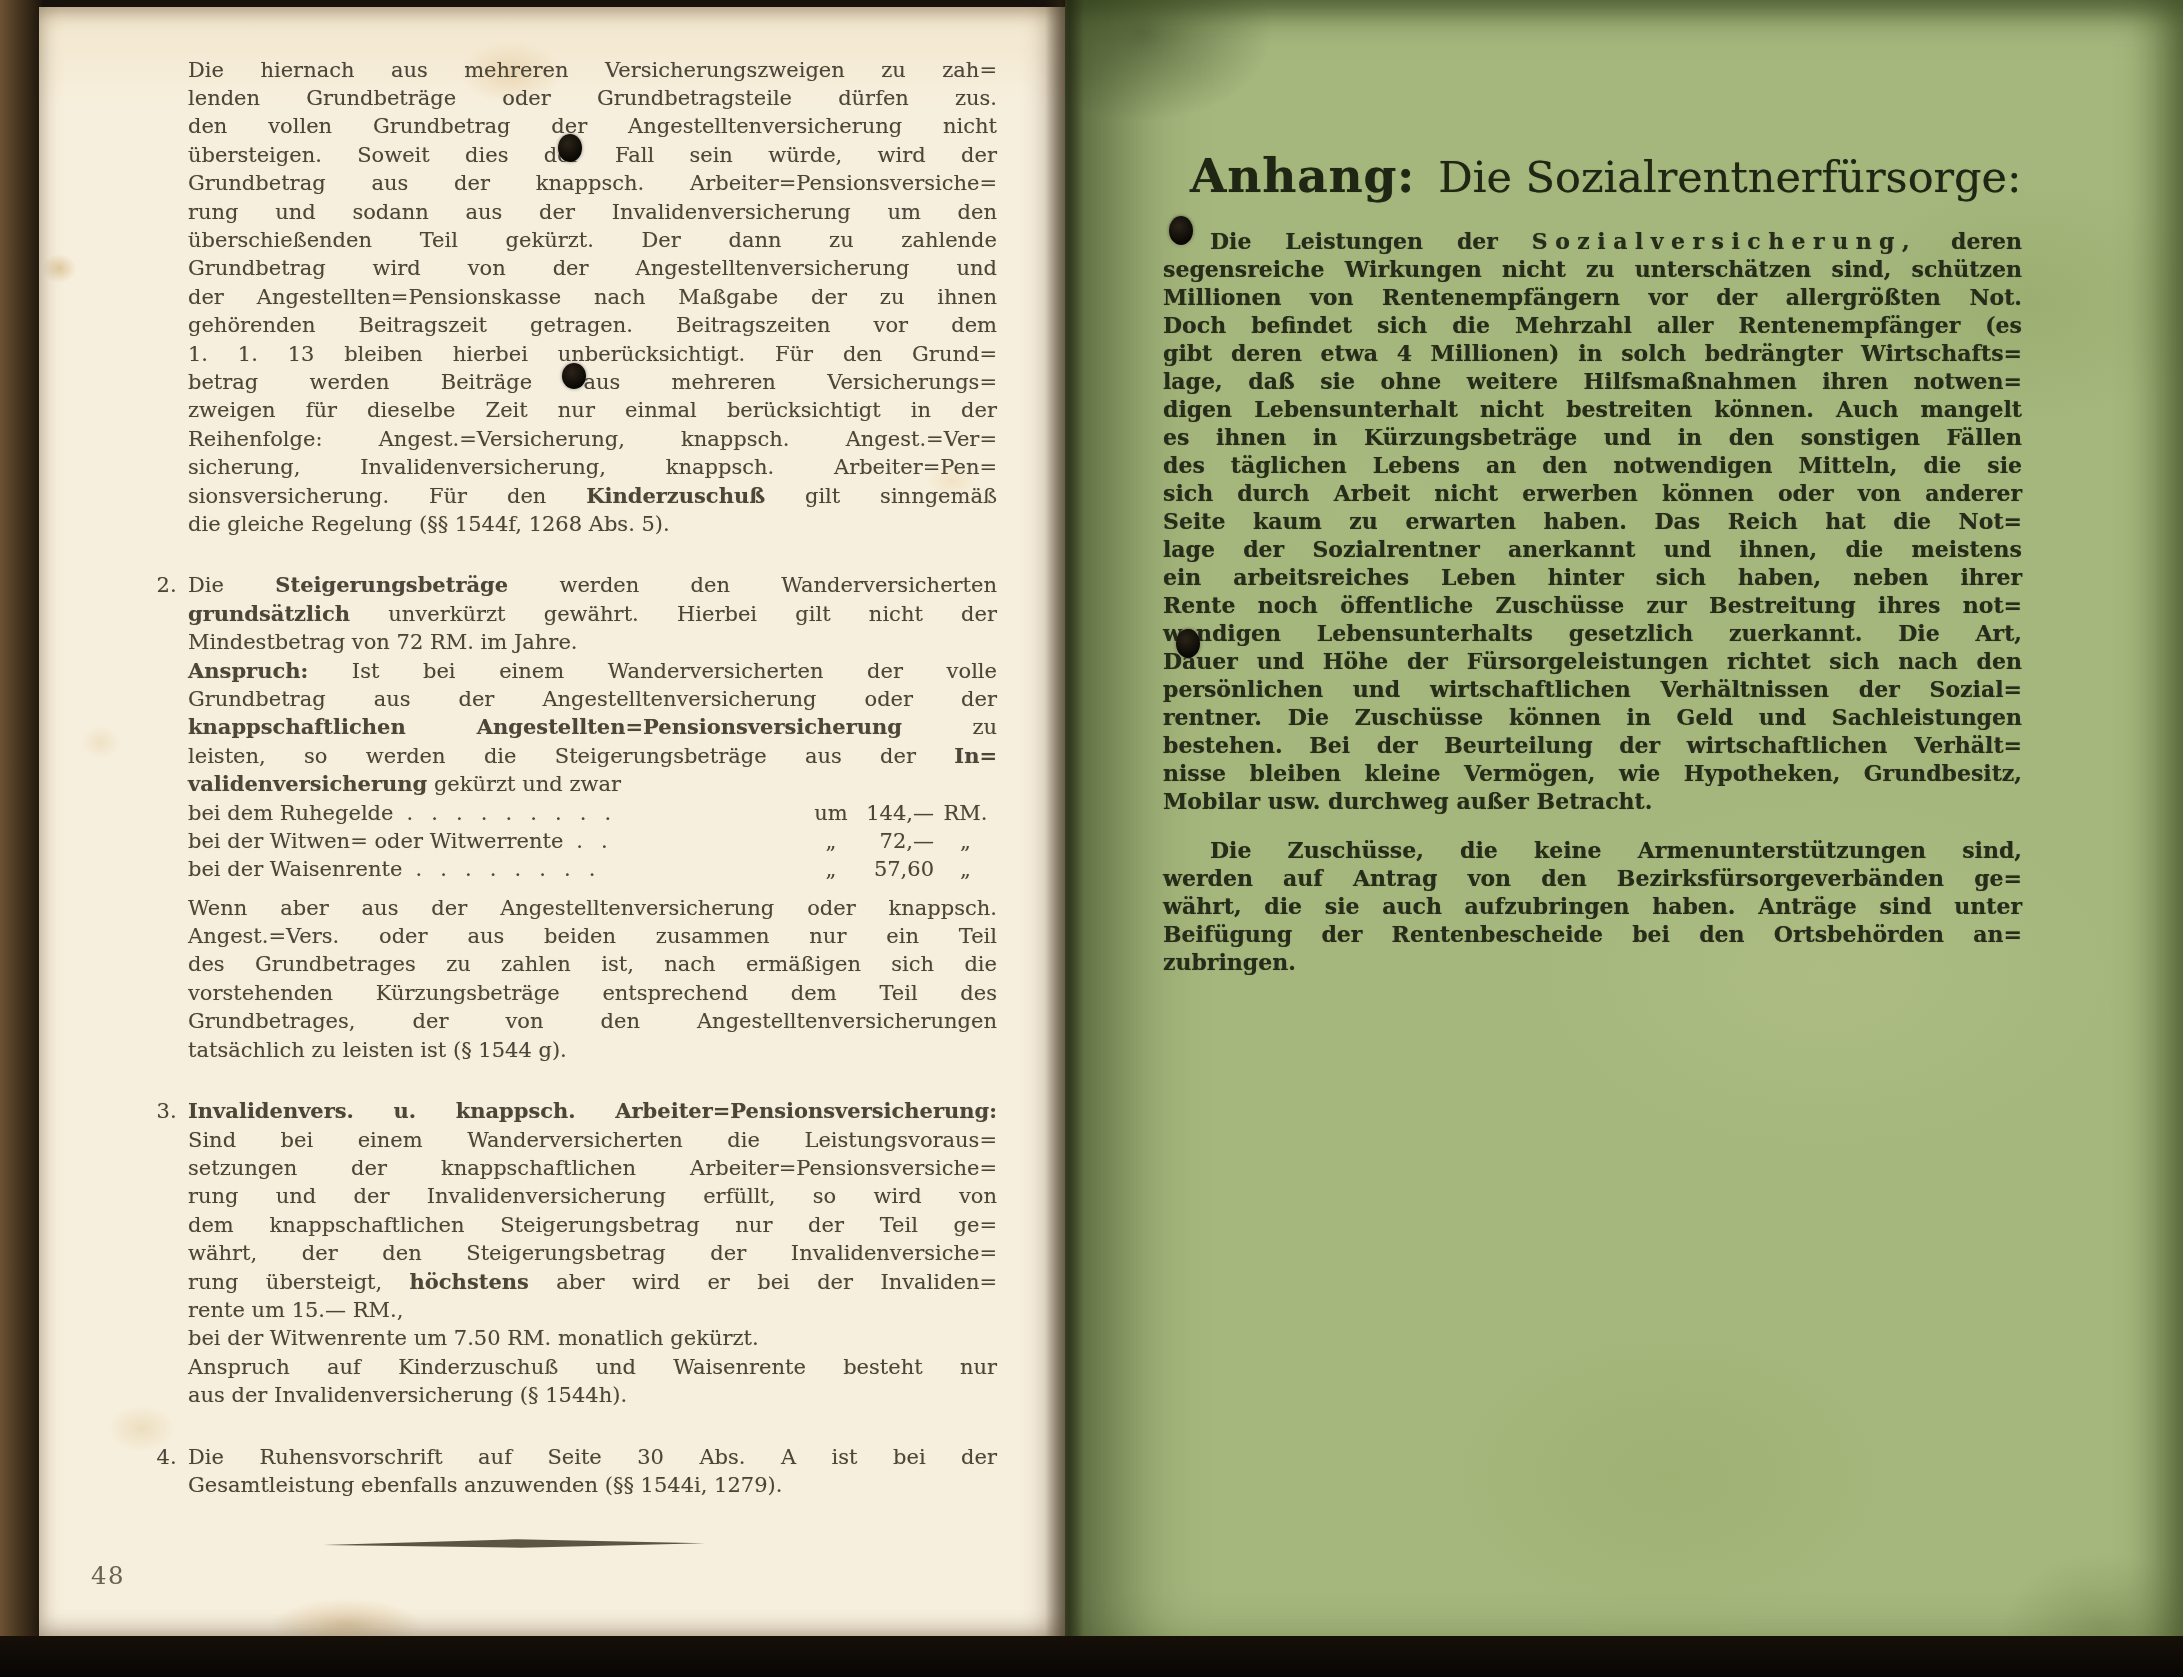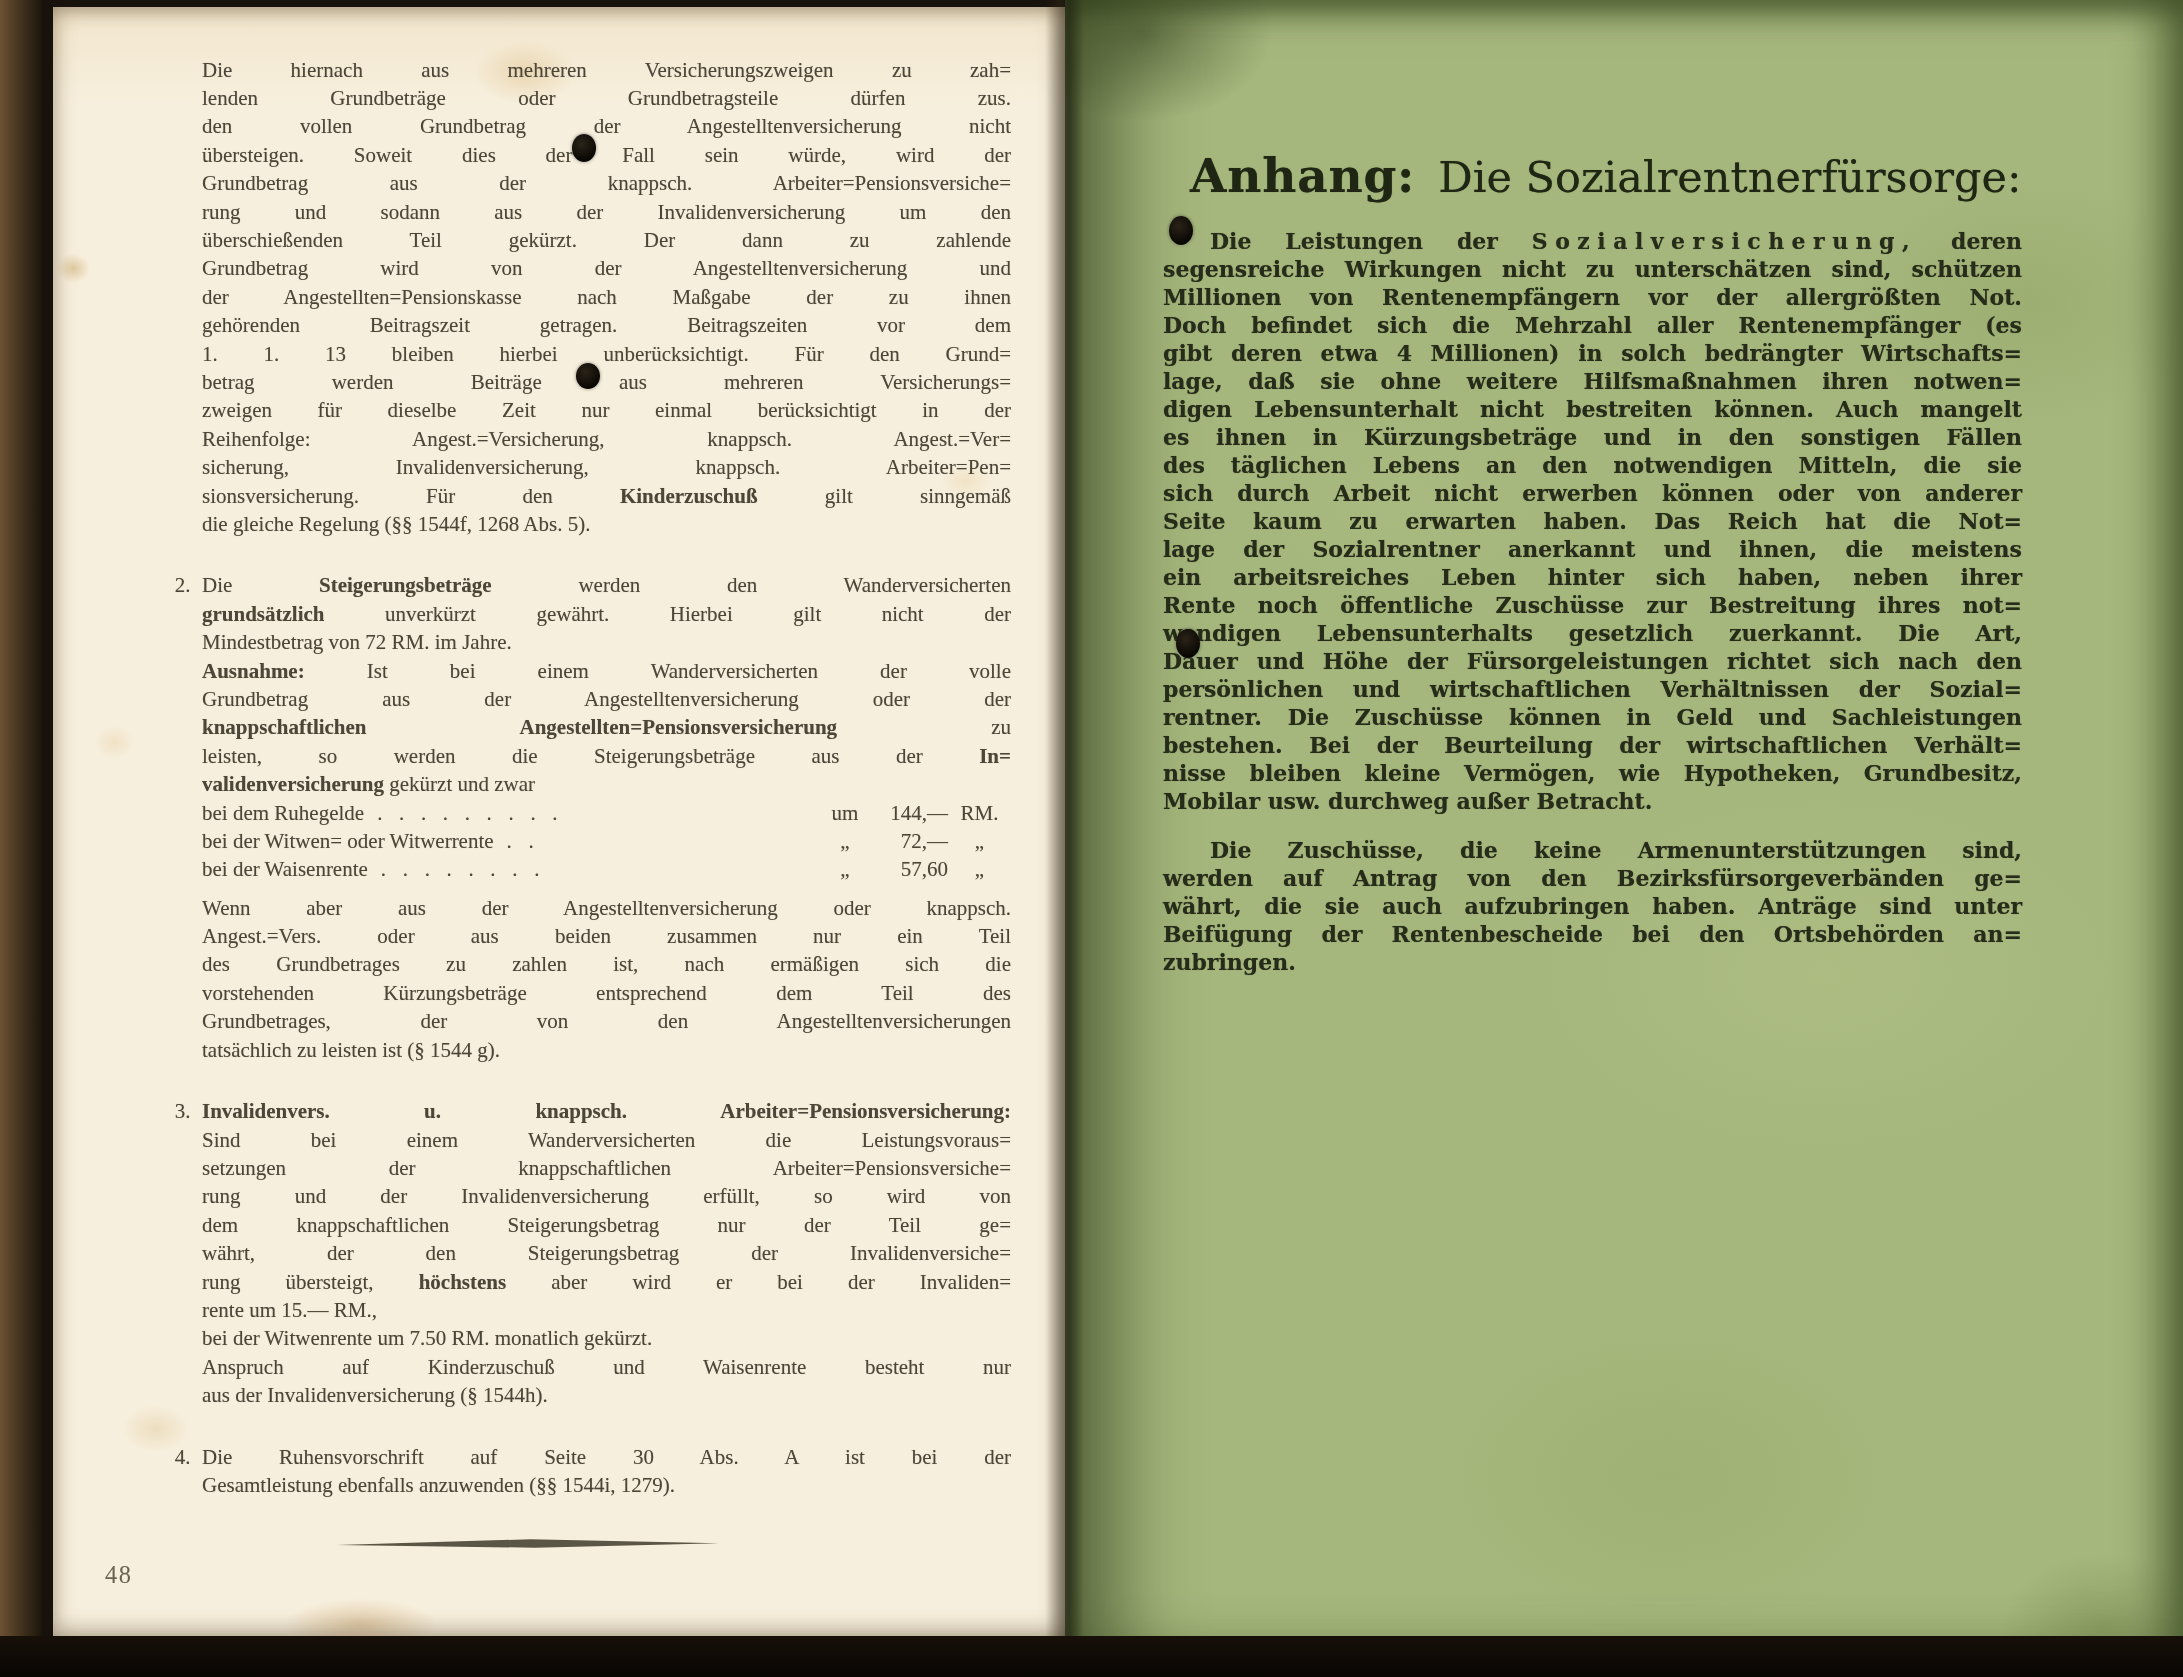--- a/index.html
+++ b/index.html
@@ -8,35 +8,34 @@
     width:2183px;height:1678px;position:relative;overflow:hidden;
     background:#17120b;
     font-family:"DejaVu Serif", serif;
   }
   
   .edge-left{position:absolute;left:0;top:0;width:42px;height:1678px;
     background:linear-gradient(90deg,#6d5134 0%,#46351f 45%,#1c150c 100%);}
   .edge-bottom{position:absolute;left:0;bottom:0;width:2183px;height:42px;
     background:linear-gradient(180deg,#171009,#070503);z-index:30;}
   
-  .page-left{position:absolute;left:53px;top:6.5px;width:1026px;height:1634px;
+  .page-left{position:absolute;left:39px;top:6.5px;width:1026px;height:1634px;
     background-color:#f7efdd;
     background-image:
       radial-gradient(73px 45px at 46% 4%, rgba(216,180,118,.38), transparent 70%),
       radial-gradient(24.4px 21px at 2% 16%, rgba(205,170,110,.55), transparent 70%),
       radial-gradient(49px 34px at 10% 87%, rgba(210,180,120,.30), transparent 70%),
       radial-gradient(106px 37px at 30% 99%, rgba(190,150,90,.40), transparent 72%),
       radial-gradient(37px 24.4px at 89% 29%, rgba(222,192,132,.28), transparent 70%),
       radial-gradient(29px 24.4px at 6% 45%, rgba(214,184,124,.25), transparent 70%),
       linear-gradient(180deg, rgba(228,206,162,.28), rgba(228,206,162,0) 6%);
     box-shadow: inset -18px 0 23px rgba(74,56,32,.38),
                 inset 0 -14.6px 18px rgba(74,56,32,.20),
                 inset 0 8.1px 11.4px rgba(104,84,52,.14),
                 inset 11.4px 0 14.6px rgba(120,96,60,.12);
-    font-family: Liberation Serif, serif;
   }
   .lp-text{position:relative;padding:49px 68px 0 107px;
     color:#4c4639;font-size:21px;line-height:28.4px;
     text-shadow:0 0 0.8px rgba(76,70,57,.35);}
   .lp-text b, .rp-text b{font-weight:bold;}
   .ln{text-align:justify;text-align-last:justify;}
   .ln.last{text-align-last:left;}
   .ln.indent{text-indent:47px;}
   .item{display:flex;margin-top:33px;}
   .item .num{flex:0 0 42px;box-sizing:border-box;padding-right:11.4px;text-align:right;}
@@ -117,21 +116,21 @@
 
     <div class="item">
       <div class="num">2.</div>
       <div class="body">
         <div>
             <div class="ln"><span>Die </span><b>Steigerungsbeträge</b><span> werden den Wanderversicherten</span></div>
             <div class="ln"><b>grundsätzlich</b><span> unverkürzt gewährt. Hierbei gilt nicht der</span></div>
             <div class="ln last"><span>Mindestbetrag von 72 RM. im Jahre.</span></div>
           </div>
         <div>
-            <div class="ln"><b>Ausnahme:</b><span> Ist bei einem Wanderversicherten der volle</span></div>
+            <div class="ln"><b>Anspruch:</b><span> Ist bei einem Wanderversicherten der volle</span></div>
             <div class="ln"><span>Grundbetrag aus der Angestelltenversicherung oder der</span></div>
             <div class="ln"><b>knappschaftlichen Angestellten=Pensionsversicherung</b><span> zu</span></div>
             <div class="ln"><span>leisten, so werden die Steigerungsbeträge aus der </span><b>In=</b></div>
             <div class="ln last"><b>validenversicherung</b><span> gekürzt und zwar</span></div>
           </div>
         <div class="amt-table">
           <div class="amt-row">
             <span class="amt-label">bei dem Ruhegelde</span>
             <span class="amt-leader">. . . . . . . . .</span>
             <span class="amt-prefix">um</span>

